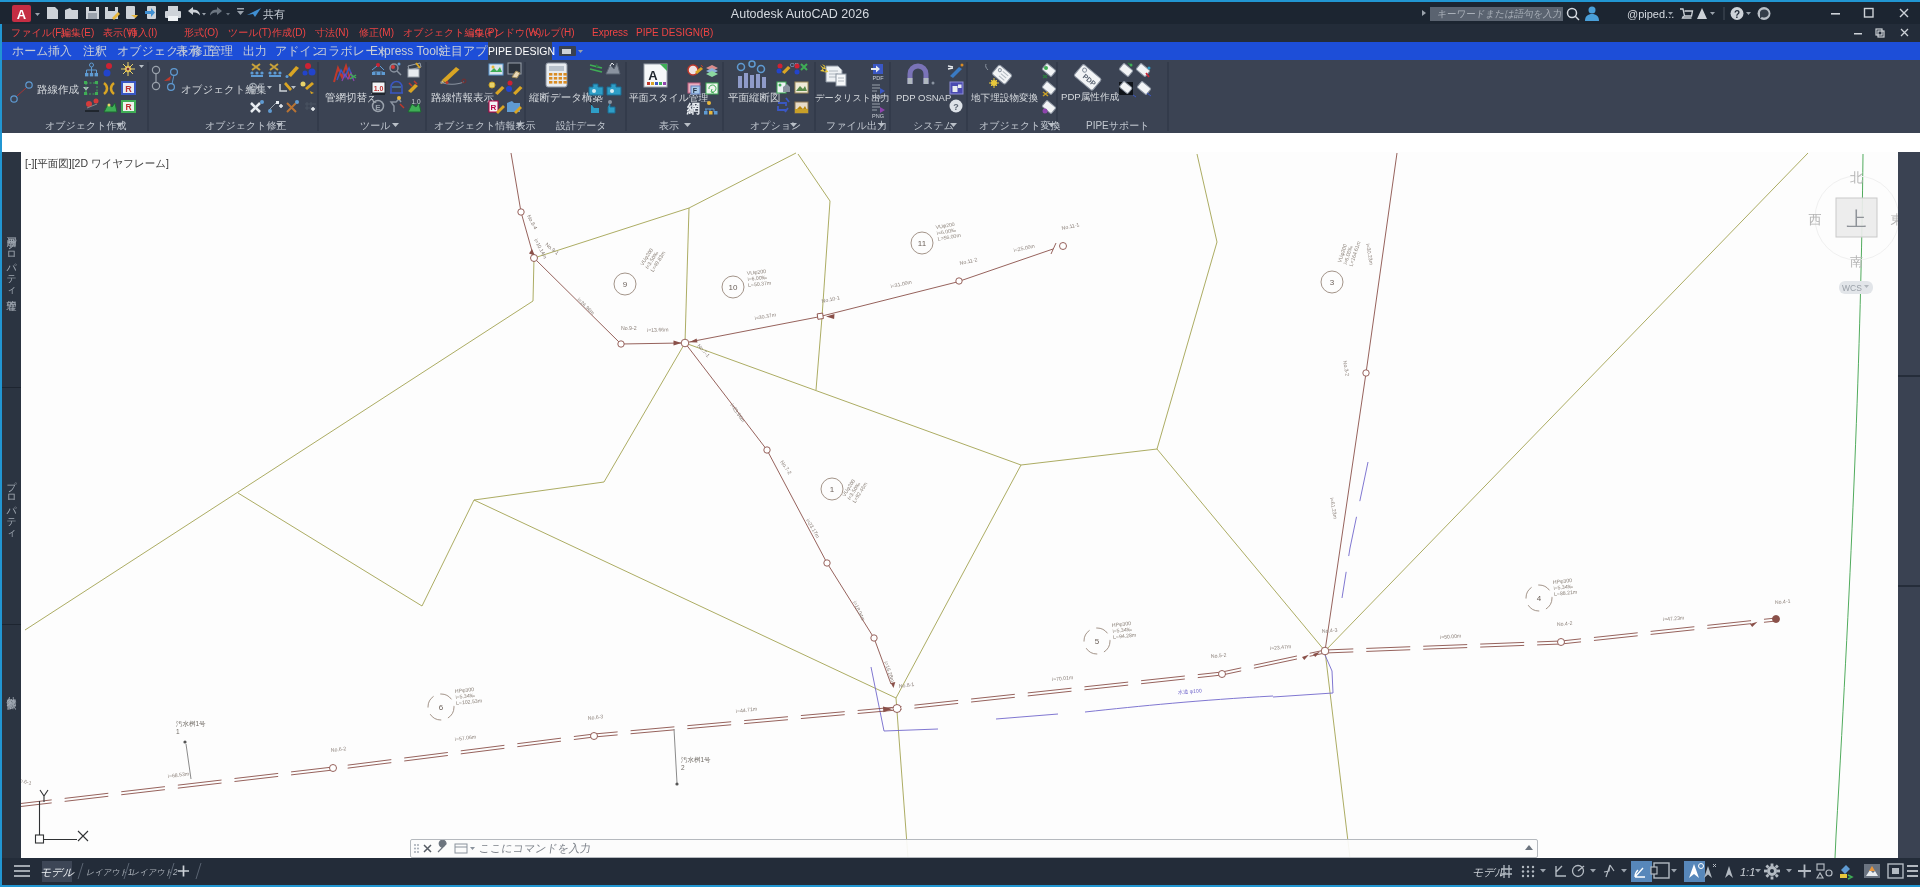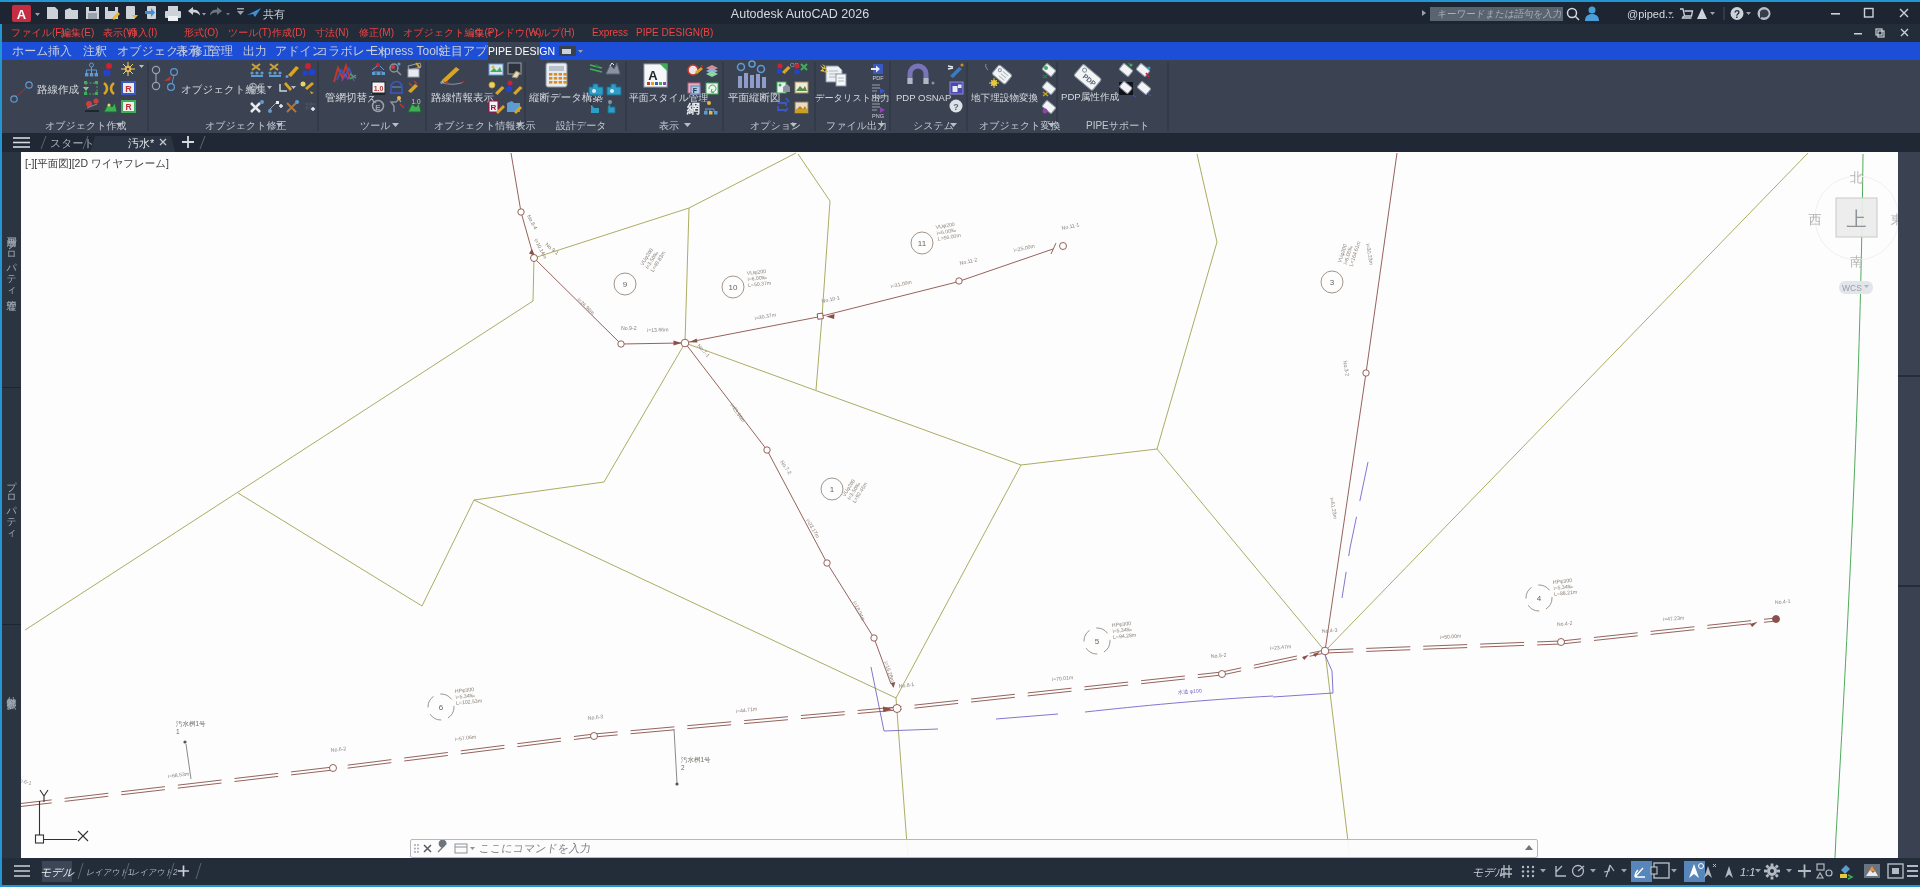--- a/index.html
+++ b/index.html
@@ -118,21 +118,21 @@
     <span class="rt" style="left:48px">挿入</span>
     <span class="rt" style="left:83px">注釈</span>
     <span class="rt" style="left:117px">オブジェクト修正</span>
     <span class="rt" style="left:176px">表示</span>
     <span class="rt" style="left:209px">管理</span>
     <span class="rt" style="left:243px">出力</span>
     <span class="rt" style="left:275px">アドイン</span>
     <span class="rt" style="left:316px">コラボレート</span>
     <span class="rt" style="left:370px">Express Tools</span>
     <span class="rt" style="left:439px">注目アプリ</span>
-    <span class="rt" style="left:488px;width:52px;background:#3b4353;color:#fff;text-align:left;font-size:10.5px">PIPE DESIGN</span>
+    <span class="rt" style="left:488px;width:64px;background:#3b4353;color:#fff;text-align:left;font-size:10.5px">PIPE DESIGN</span>
     <svg width="50" height="18" style="position:absolute;left:557px;top:0">
       <rect x="2" y="4" width="17" height="10" rx="1" fill="#39414f"></rect>
       <rect x="5" y="7" width="9" height="5" fill="#cdd2d8"></rect>
       <path d="M21 8 l5 0 l-2.5 3 z" fill="#9aa2ac"></path>
     </svg>
   </div>
   <div class="abs" id="ribbon">
     <svg width="1920" height="73" style="position:absolute;top:0;left:0" font-family="Liberation Sans">
       <g stroke="#2d3544">
           <line x1="148" y1="2" x2="148" y2="71"></line>
@@ -530,37 +530,20 @@
           <g transform="rotate(40 1126 28)">
             <rect x="1120" y="24" width="11" height="7.5" rx="1.5" fill="#f2f4f6" stroke="#8a93a0"></rect>
           </g>
           <path d="M1133 35 l3 2" stroke="#3a57c4"></path>
         <g transform="rotate(40 1144 28)">
             <rect x="1138" y="24" width="12" height="8" rx="1.5" fill="#f2f4f6" stroke="#8a93a0"></rect>
           </g>
           <path d="M1147 33 l4 3" stroke="#3a57c4"></path>
       </g>
       <text x="1086" y="69" fill="#c3c9d1" font-size="10">PIPEサポート</text>
-    </svg>
-  </div>
-  <div class="abs" id="filetabs">
-    <svg width="700" height="19" style="position:absolute;top:0;left:0">
-      <g stroke="#d5dae0" stroke-width="1.6">
-          <line x1="13" y1="5" x2="30" y2="5"></line>
-          <line x1="13" y1="9.5" x2="30" y2="9.5"></line>
-          <line x1="13" y1="14" x2="30" y2="14"></line>
-        </g>
-      <line x1="41" y1="16" x2="46" y2="3" stroke="#5a6472"></line>
-      <text x="50" y="14" fill="#aeb4bc" font-size="11">スタート</text>
-      <line x1="83" y1="16" x2="88" y2="3" stroke="#5a6472"></line>
-      <path d="M90 19 l5 -16 h76 l4 16 z" fill="#2c3544"></path>
-      <text x="128" y="14" fill="#e8ecf0" font-size="11">汚水*</text>
-      <path d="M160 6 l6 6 m0 -6 l-6 6" stroke="#c3c9d1" stroke-width="1.3"></path>
-      <path d="M182 9 h12 m-6 -6 v12" stroke="#d5dae0" stroke-width="1.8"></path>
-      <line x1="200" y1="16" x2="205" y2="3" stroke="#5a6472"></line>
     </svg>
   </div>
   <div class="abs" id="canvas">
     <svg width="1877" height="706" viewBox="21 152 1877 706" style="position:absolute;top:0;left:0" font-family="Liberation Sans">
 
       <g stroke="#a3a351" stroke-width="0.9" fill="none">
         <path d="M534 258 L533 301 L25 630"></path>
         <path d="M238 493 L422 606 L474 500 L604 482 L685 343 L689 208 L796 153"></path>
         <path d="M534 258 L689 208"></path>
         <path d="M685 343 L1021 465 L896 698"></path>

